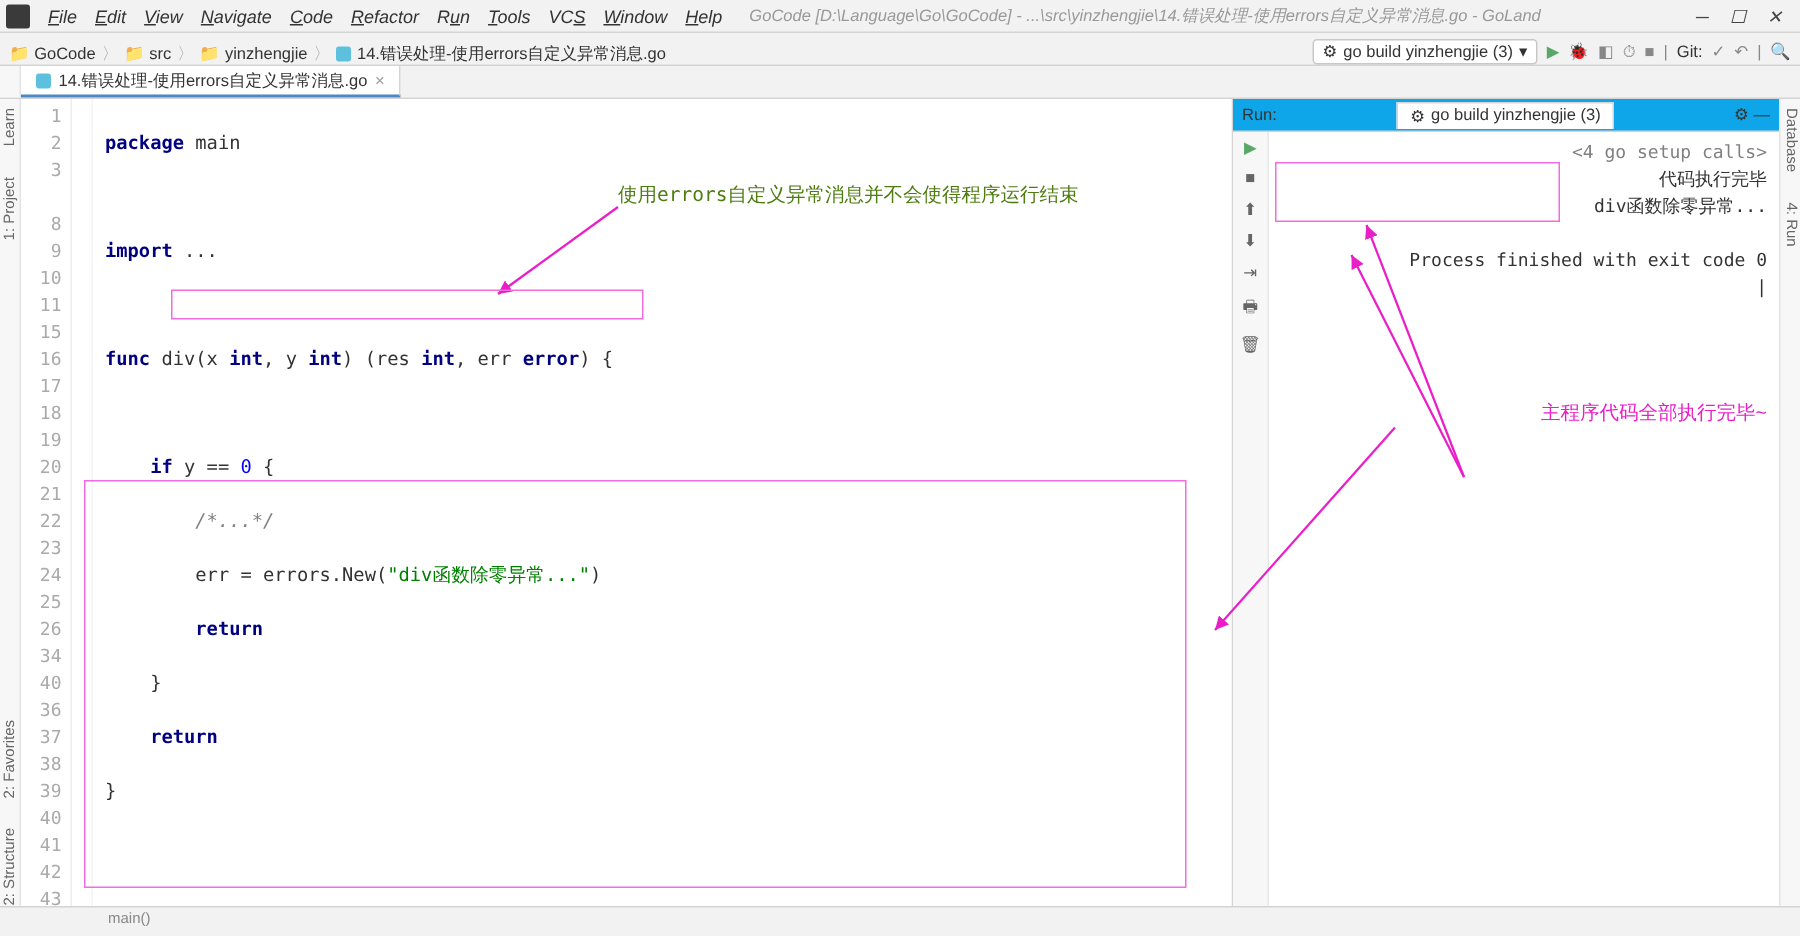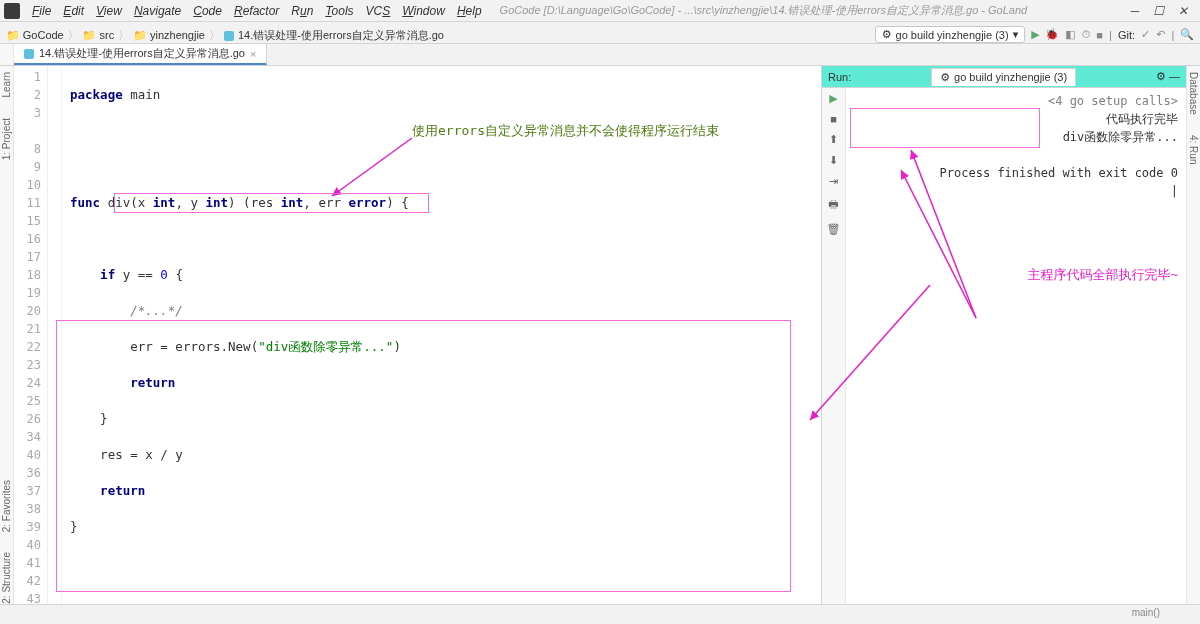--- a/index.html
+++ b/index.html
@@ -35,29 +35,29 @@
 .str { color:#008000; }
 .num { color:#0000ff; }
 .cmt { color:#808080; font-style:italic; }
 .fn { color:#333;text-align:center; }
 .annot1 { position:absolute; left:350px; top:56px; color:#4d7c0f; font-size:13px; pointer-events:none; z-index:30;}
 .annot2 { position:absolute; right:22px; top:266px; color:#e91ec9; font-size:13px; pointer-events:none; z-index:30;}
 .pinkbox1 { position:absolute; border:1.5px solid #f36be0; left:52px; top:127px; width:315px; height:20px; pointer-events:none; z-index:30;}
 .pinkbox2 { position:absolute; border:1.5px solid #f36be0; left:-6px; top:254px; width:735px; height:272px; pointer-events:none; z-index:30;}
 svg.arrows { position:absolute; top:0; left:0; pointer-events:none; z-index:29;}
 .runpane { width:365px; border-left:1px solid #d4d4d4; background:#fff; display:flex; flex-direction:column; }
-.runhdr { height:22px; background:#5eead4; border-bottom:1px solid #d4d4d4; display:flex; align-items:center; padding:0 6px; font-size:11px; justify-content:space-between;}
+.runhdr { height:22px; background:#0ea5e9; border-bottom:1px solid #d4d4d4; display:flex; align-items:center; padding:0 6px; font-size:11px; justify-content:space-between;}
 .runhdr .rtab { background:#fff; padding:2px 8px; border:1px solid #d4d4d4; border-bottom:none; display:flex; align-items:center; gap:4px;}
 .runbody { flex:1; display:flex; }
 .runtool { width:24px; background:#f7f7f7; border-right:1px solid #e8e8e8; display:flex; flex-direction:column; align-items:center; padding-top:4px; gap:8px; font-size:11px; color:#666;}
 .runtool div { cursor:pointer; }
 .console { flex:1; font-family:Consolas,monospace; font-size:12px; padding:4px 8px; line-height:18px; position:relative;text-align:right;}
 .console .setup { color:#808080; }
 .pinkbox3 { position:absolute; border:1.5px solid #f36be0; left:4px; top:20px; width:190px; height:40px; pointer-events:none;}
-.status { height:20px; background:#f2f2f2; border-top:1px solid #d4d4d4; font-size:10px; color:#888; padding:2px 40px;text-align:right;}
+.status { height:20px; background:#f2f2f2; border-top:1px solid #d4d4d4; font-size:10px; color:#888; padding:2px 72px;}
 </style>
 </head>
 <body>
 
 <div class="menubar">
   <div class="logo"></div>
   <span class="mi"><u>F</u>ile</span>
   <span class="mi"><u>E</u>dit</span>
   <span class="mi"><u>V</u>iew</span>
   <span class="mi"><u>N</u>avigate</span>
@@ -148,29 +148,29 @@
         <div>39</div>
         <div>40</div>
       <div>41</div>
         <div>42</div>
         <div>43</div>
     </div>
     <div class="fold"></div>
     <div class="code">
 <div><span class="kw">package</span> main</div>
 <div>&nbsp;</div>
+<div><span class="kw">import</span> ...</div>
 <div>&nbsp;</div>
 <div><span class="kw">func</span> div(x <span class="kw">int</span>, y <span class="kw">int</span>) (res <span class="kw">int</span>, err <span class="kw">error</span>) {</div>
 <div>&nbsp;</div>
 <div>    <span class="kw">if</span> y == <span class="num">0</span> {</div>
 <div>        <span class="cmt">/*...*/</span></div>
 <div>        err = errors.<span class="fn">New</span>(<span class="str">"div函数除零异常..."</span>)</div>
 <div>        <span class="kw">return</span></div>
 <div>    }</div>
-<div>    res = x / y</div>
 <div>    <span class="kw">return</span></div>
 <div>}</div>
 <div>&nbsp;</div>
 
 
 
 
 
 
 

